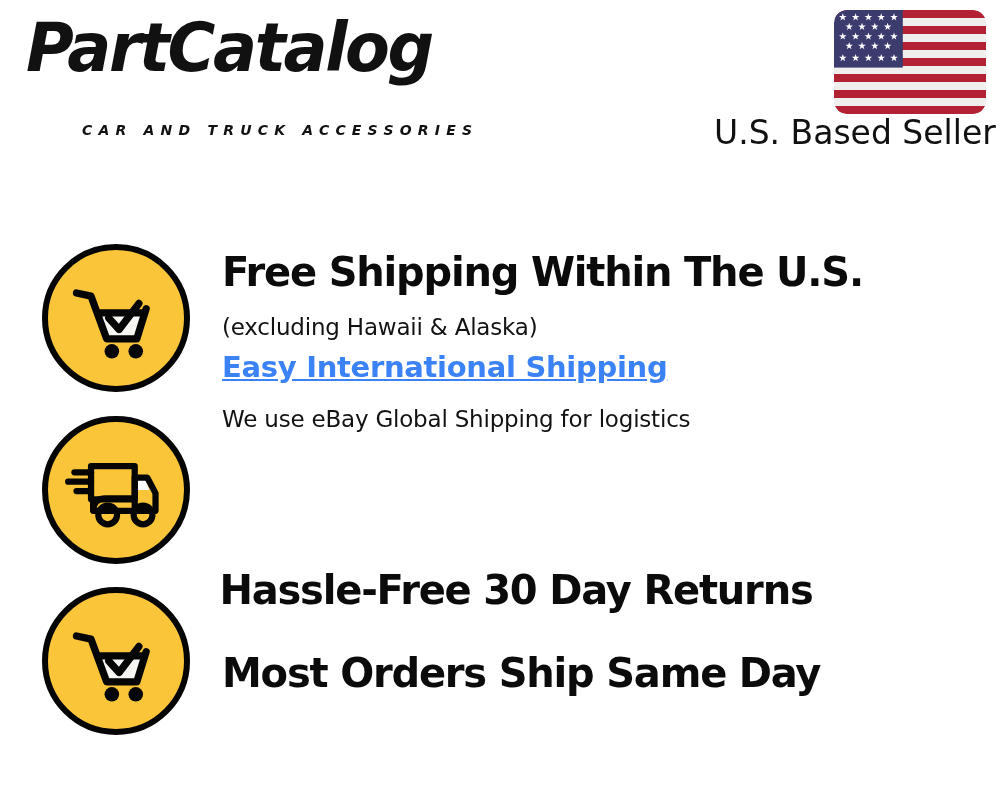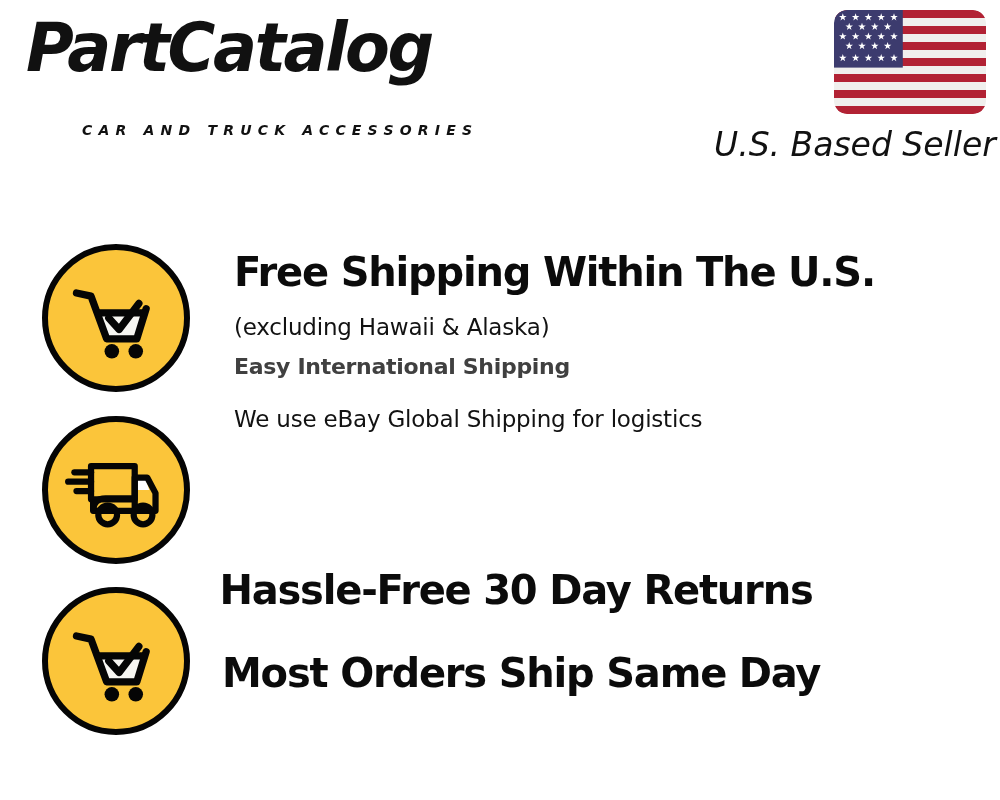--- a/index.html
+++ b/index.html
@@ -65,46 +65,45 @@
   .flag {
     display: block;
     margin-left: auto;
     width: 152px;
     height: 104px;
     border-radius: 13px;
     overflow: hidden;
   }
   .seller-caption {
     display: block;
-    margin-top: 12px;
+    margin-top: 0;
     font-family: "DejaVu Sans", sans-serif;
     font-size: 33px;
     font-weight: normal;
     letter-spacing: 0px;
     color: #111111;
     line-height: 38px;
     white-space: nowrap;
-    font-style: italic;
   }
 
   
   .features {
     position: absolute;
     left: 0;
     top: 232px;
     width: 1000px;
   }
   .feature-row {
     position: absolute;
     left: 0;
     width: 1000px;
     display: flex;
     align-items: flex-start;
   }
-  .feature-row-1 { top: 12px;  height: 172px; gap: 12px; }
+  .feature-row-1 { top: 12px;  height: 172px; }
   .feature-row-2 { top: 184px; height: 172px; flex-direction: column; }
   .feature-row-3 { top: 355px; height: 172px; }
 
   .badge-circle {
     position: relative;
     flex: 0 0 auto;
     margin-left: 42px;
     width: 148px;
     height: 148px;
     border-radius: 50%;
@@ -145,25 +144,26 @@
     font-weight: normal;
     font-size: 23px;
     line-height: 34px;
     letter-spacing: -0.2px;
     color: #121212;
     margin-top: 12px;
   }
   .feature-sub-bold {
     font-family: "DejaVu Sans", sans-serif;
     font-weight: bold;
-    font-size: 22px;
+    font-size: 29px;
     line-height: 34px;
     letter-spacing: -0.3px;
-    color: #404040;
+    color: #3b82f6;
     margin-top: 6px;
+    text-decoration: underline;
   }
   .feature-sub-last {
     margin-top: 18px;
   }
 </style>
 </head>
 <body>
 
 <div class="brand-logo">
   <div class="brand-wordmark">PartCatalog</div>

